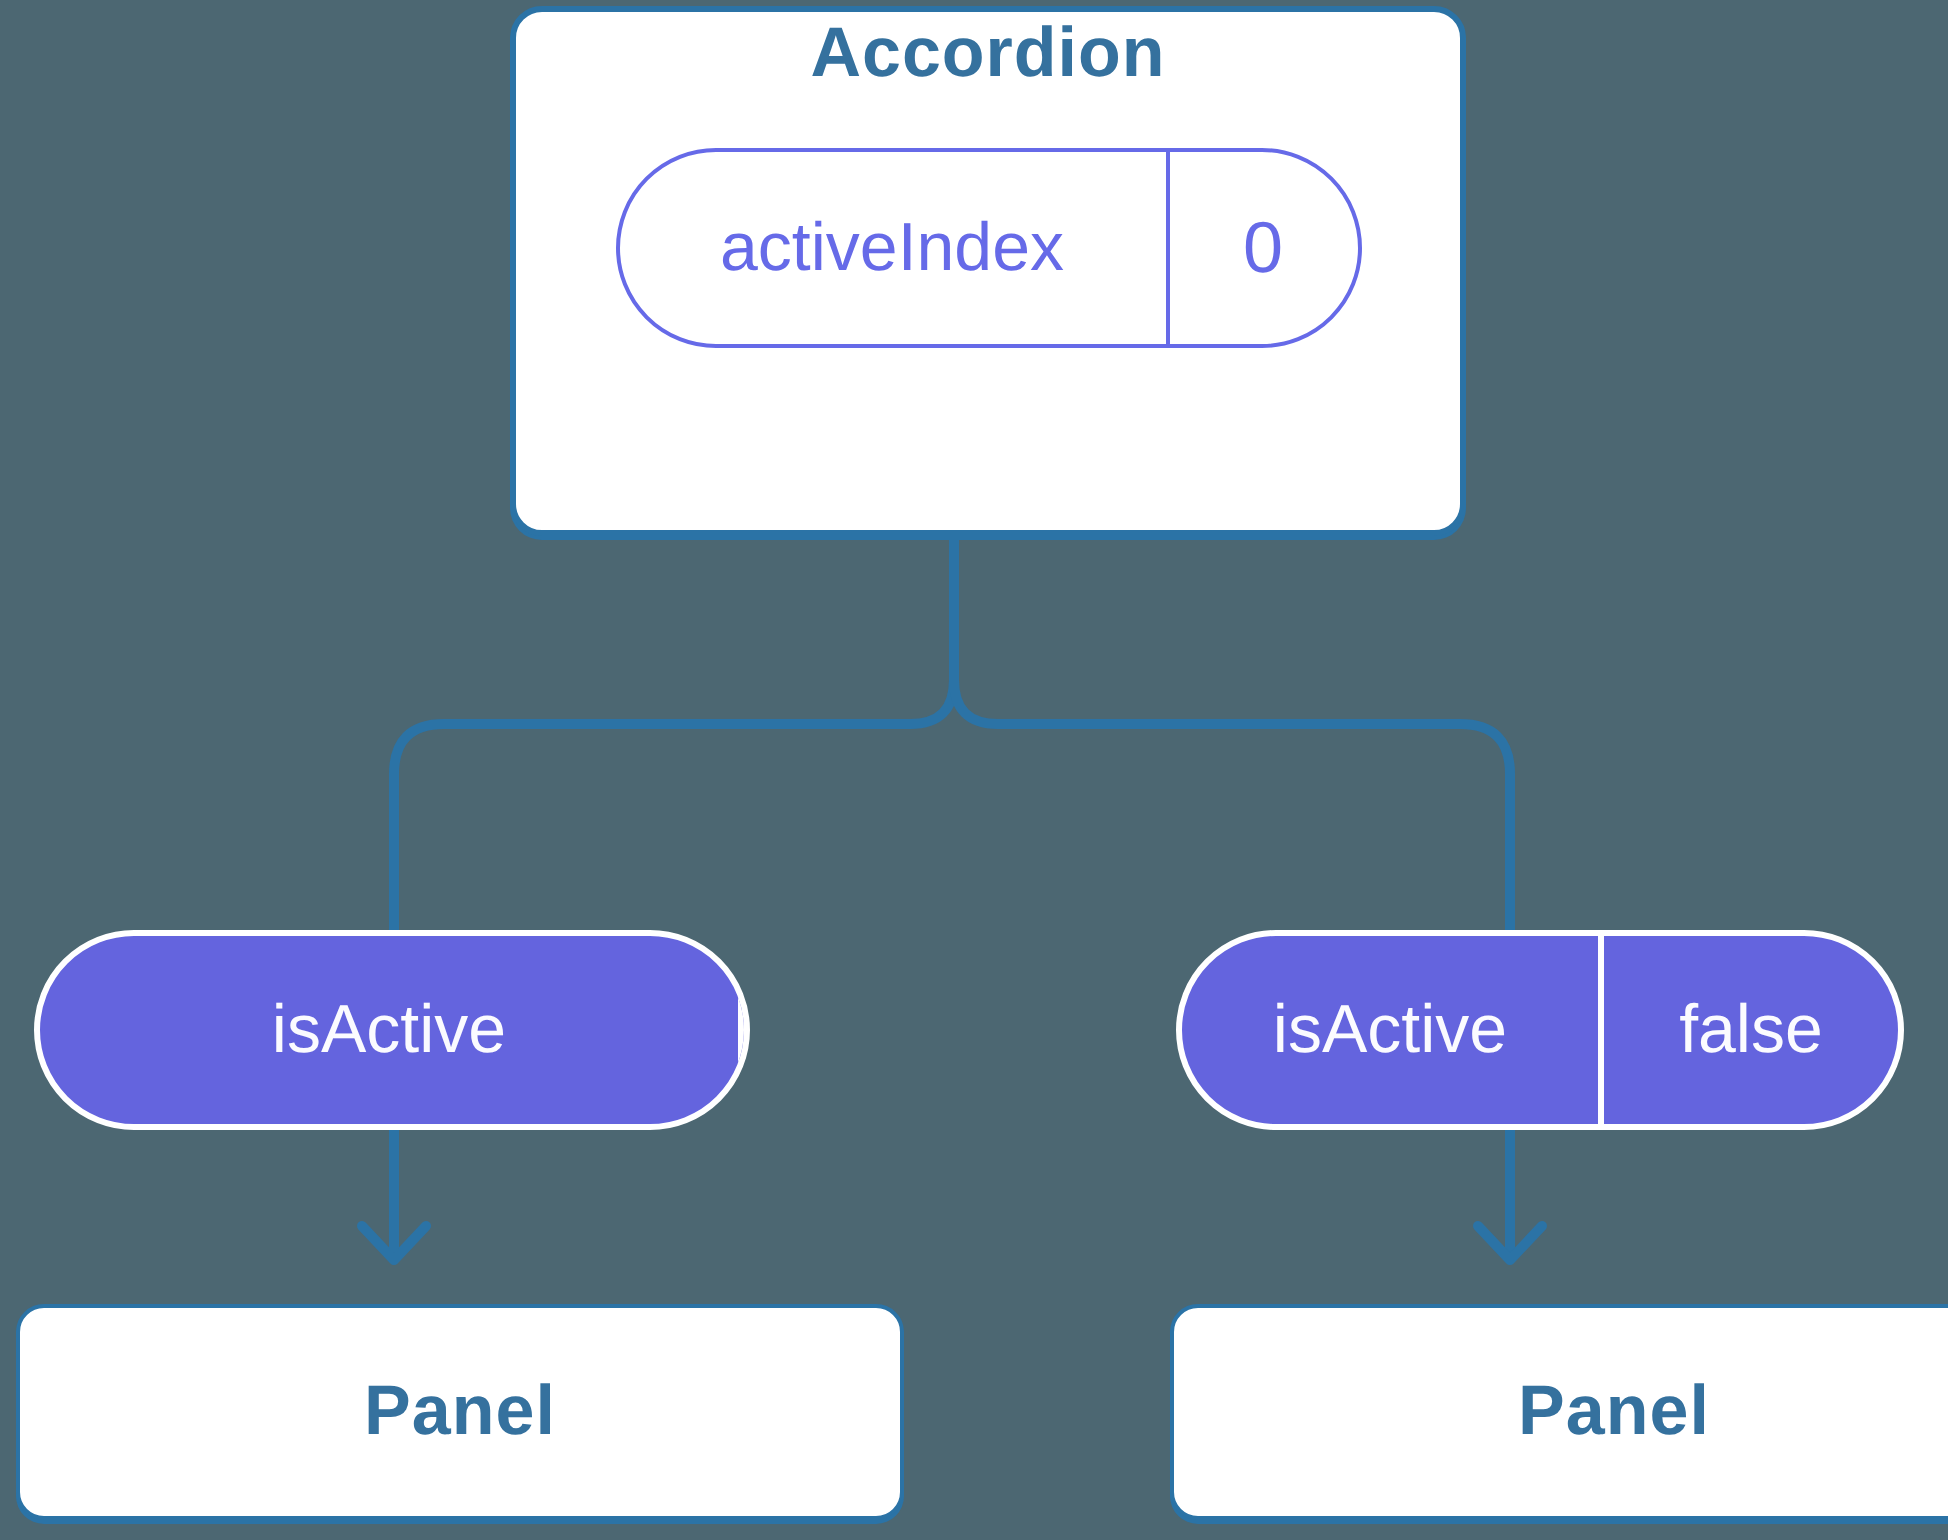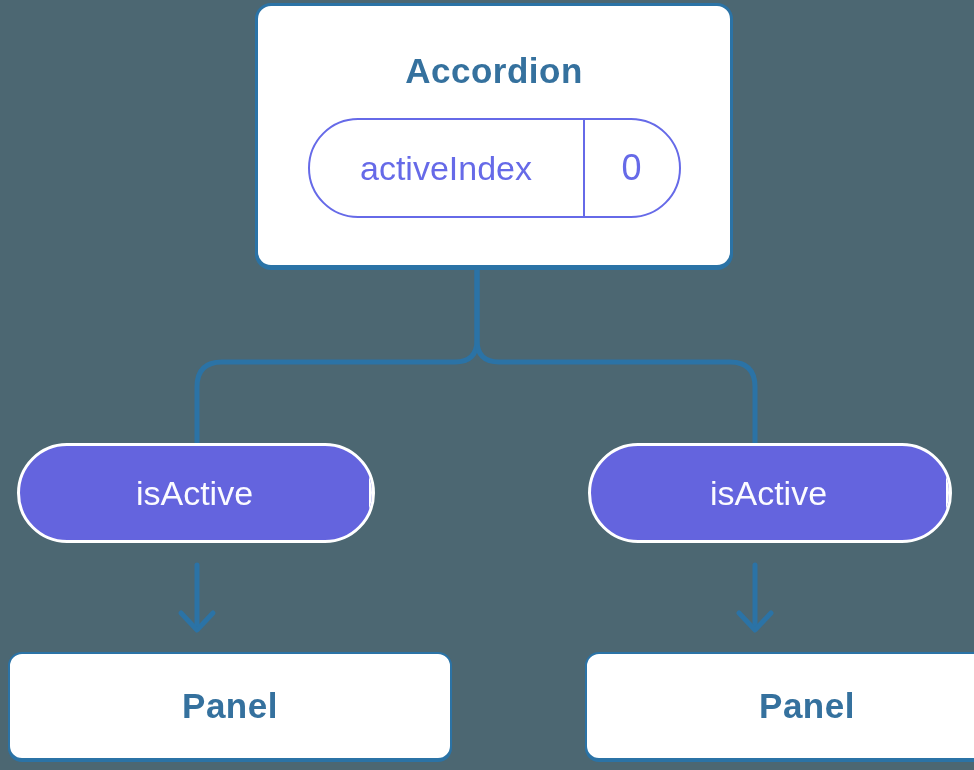--- a/index.html
+++ b/index.html
@@ -38,21 +38,20 @@
   .card{
     position:absolute;
     background:var(--card-white);
     border:3px solid var(--line-blue);
     box-shadow:0 2px 0 0 var(--line-blue);
   }
   .root-card{
     left:255px;top:3px;width:478px;height:265px;
     border-radius:16px;
     display:flex;flex-direction:column;align-items:center;
-    padding-top:44px;
   }
   .card-title{
     font-size:35px;
     font-weight:600;
     color:var(--text-blue);
     letter-spacing:.5px;
     line-height:42px;
   }
   
   .state-pill{
@@ -72,21 +71,21 @@
     border-right:2px solid var(--purple-stroke);
   }
   .state-val{
     width:94px;
     display:flex;align-items:center;justify-content:center;
     font-size:36px;
     color:var(--purple-stroke);
   }
   
   .prop-pill{
-    position:absolute;top:443px;height:100px;
+    position:absolute;top:465px;height:100px;
     background:var(--purple-fill);
     border:3px solid var(--card-white);
     border-radius:50px;
     display:flex;align-items:stretch;
     overflow:hidden;
     color:var(--pill-text-white);
   }
   .prop-pill.left{left:17px;width:358px;}
   .prop-pill.right{left:588px;width:364px;}
   .prop-key{
@@ -142,20 +141,21 @@
       <span class="state-val">0</span>
     </div>
   </div>
 
   <div class="prop-pill left">
     <span class="prop-key">isActive</span>
   </div>
 
   <div class="prop-pill right">
     <span class="prop-key">isActive</span>
+    <span class="prop-val">false</span>
   </div>
 
   <div class="card panel-card left">
     <span class="panel-label">Panel</span>
   </div>
 
   <div class="card panel-card right">
     <span class="panel-label">Panel</span>
   </div>
 

